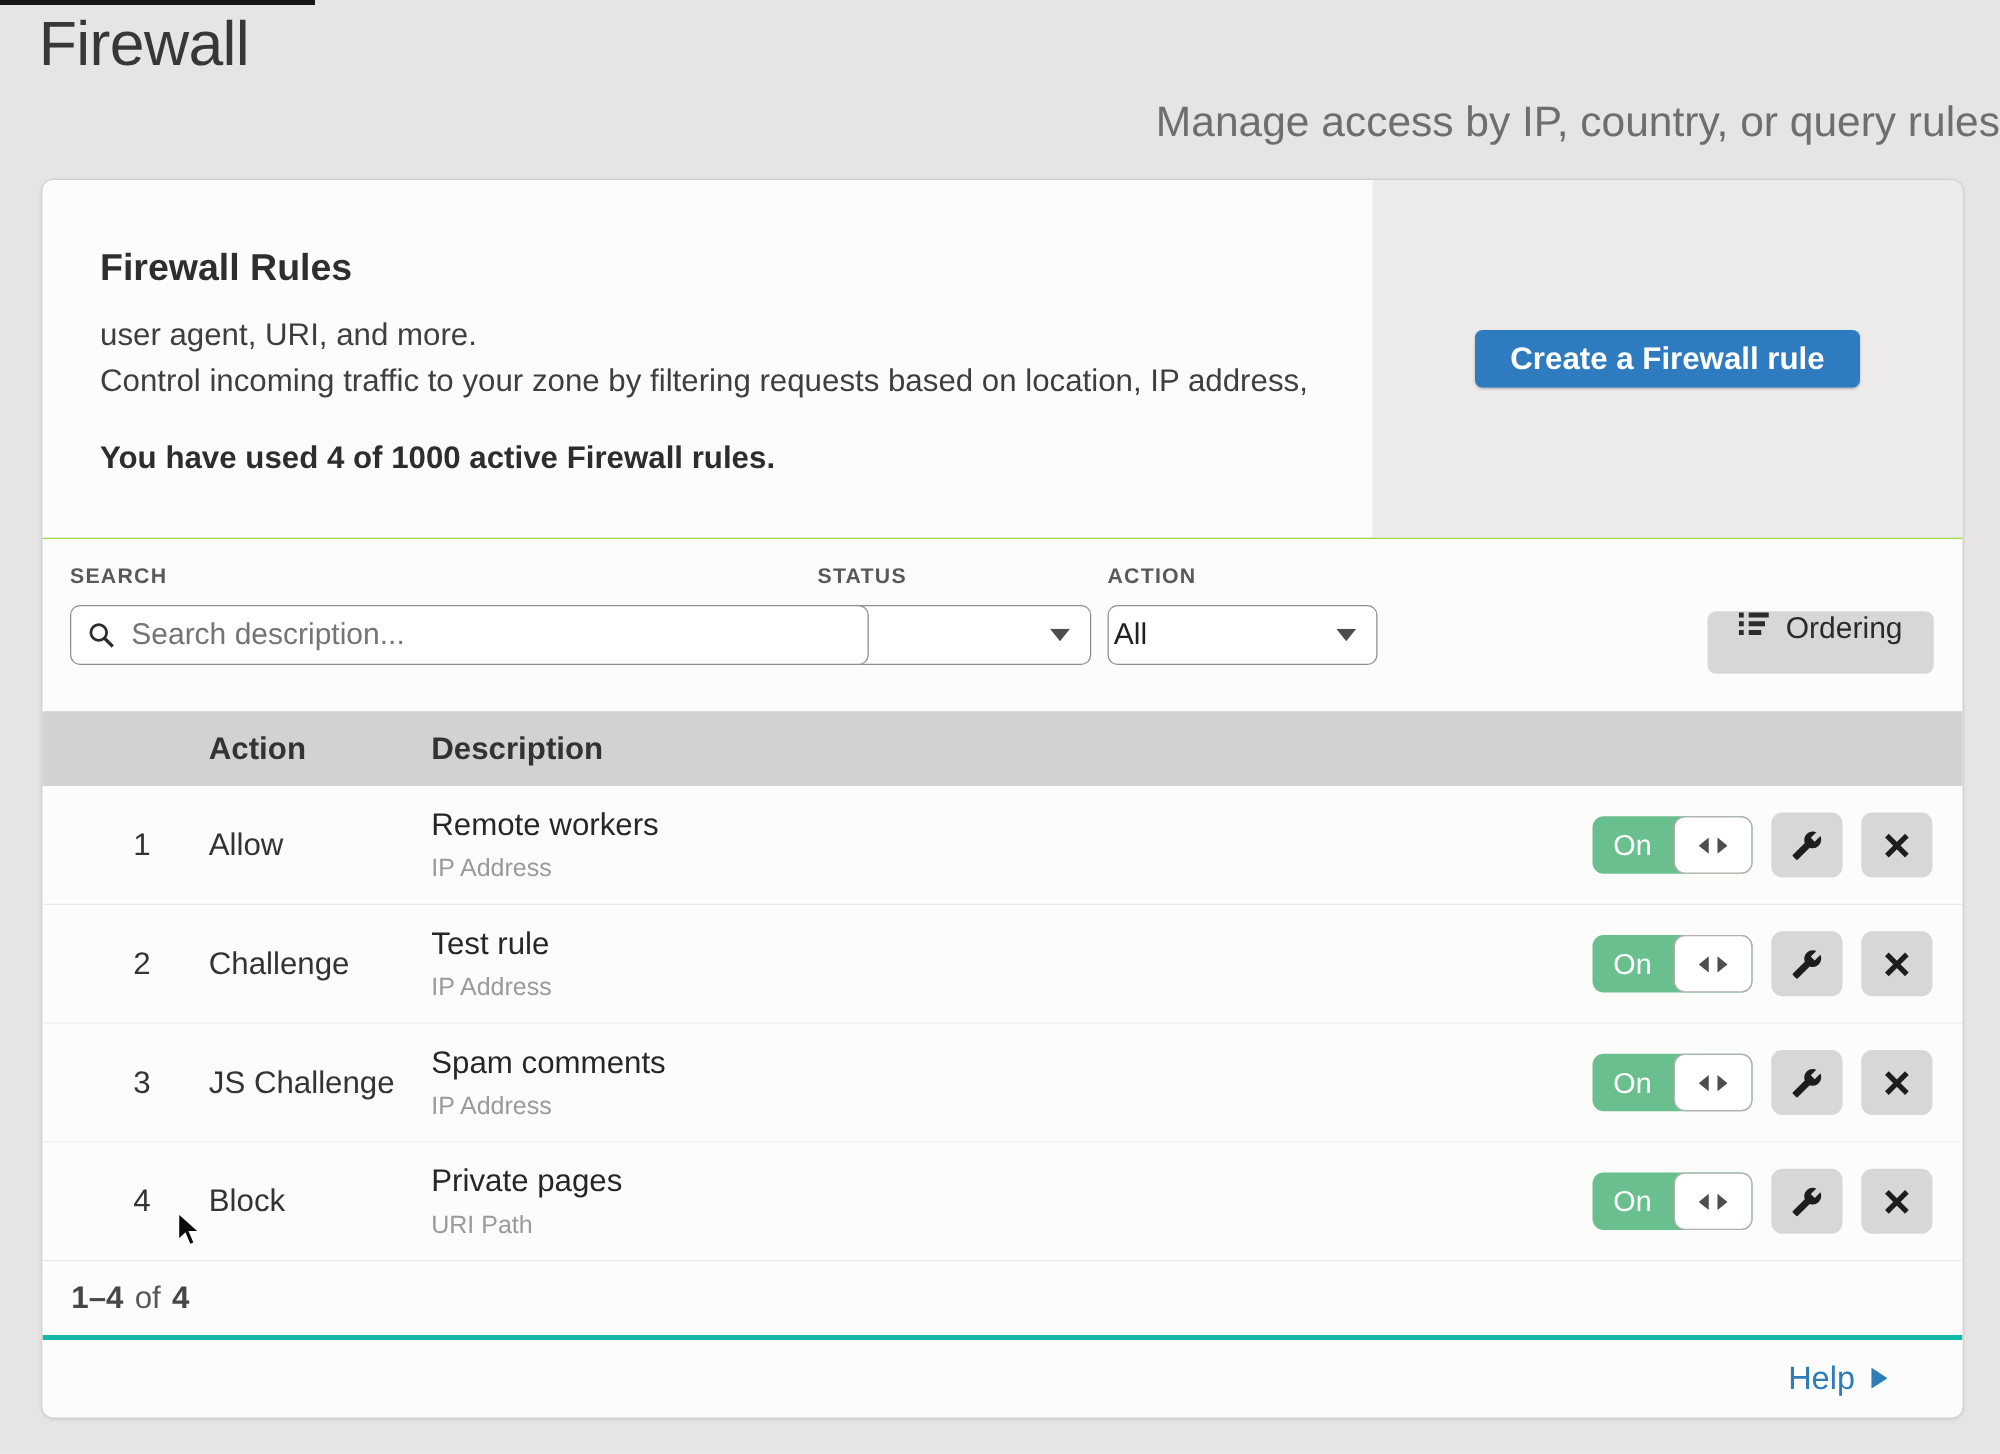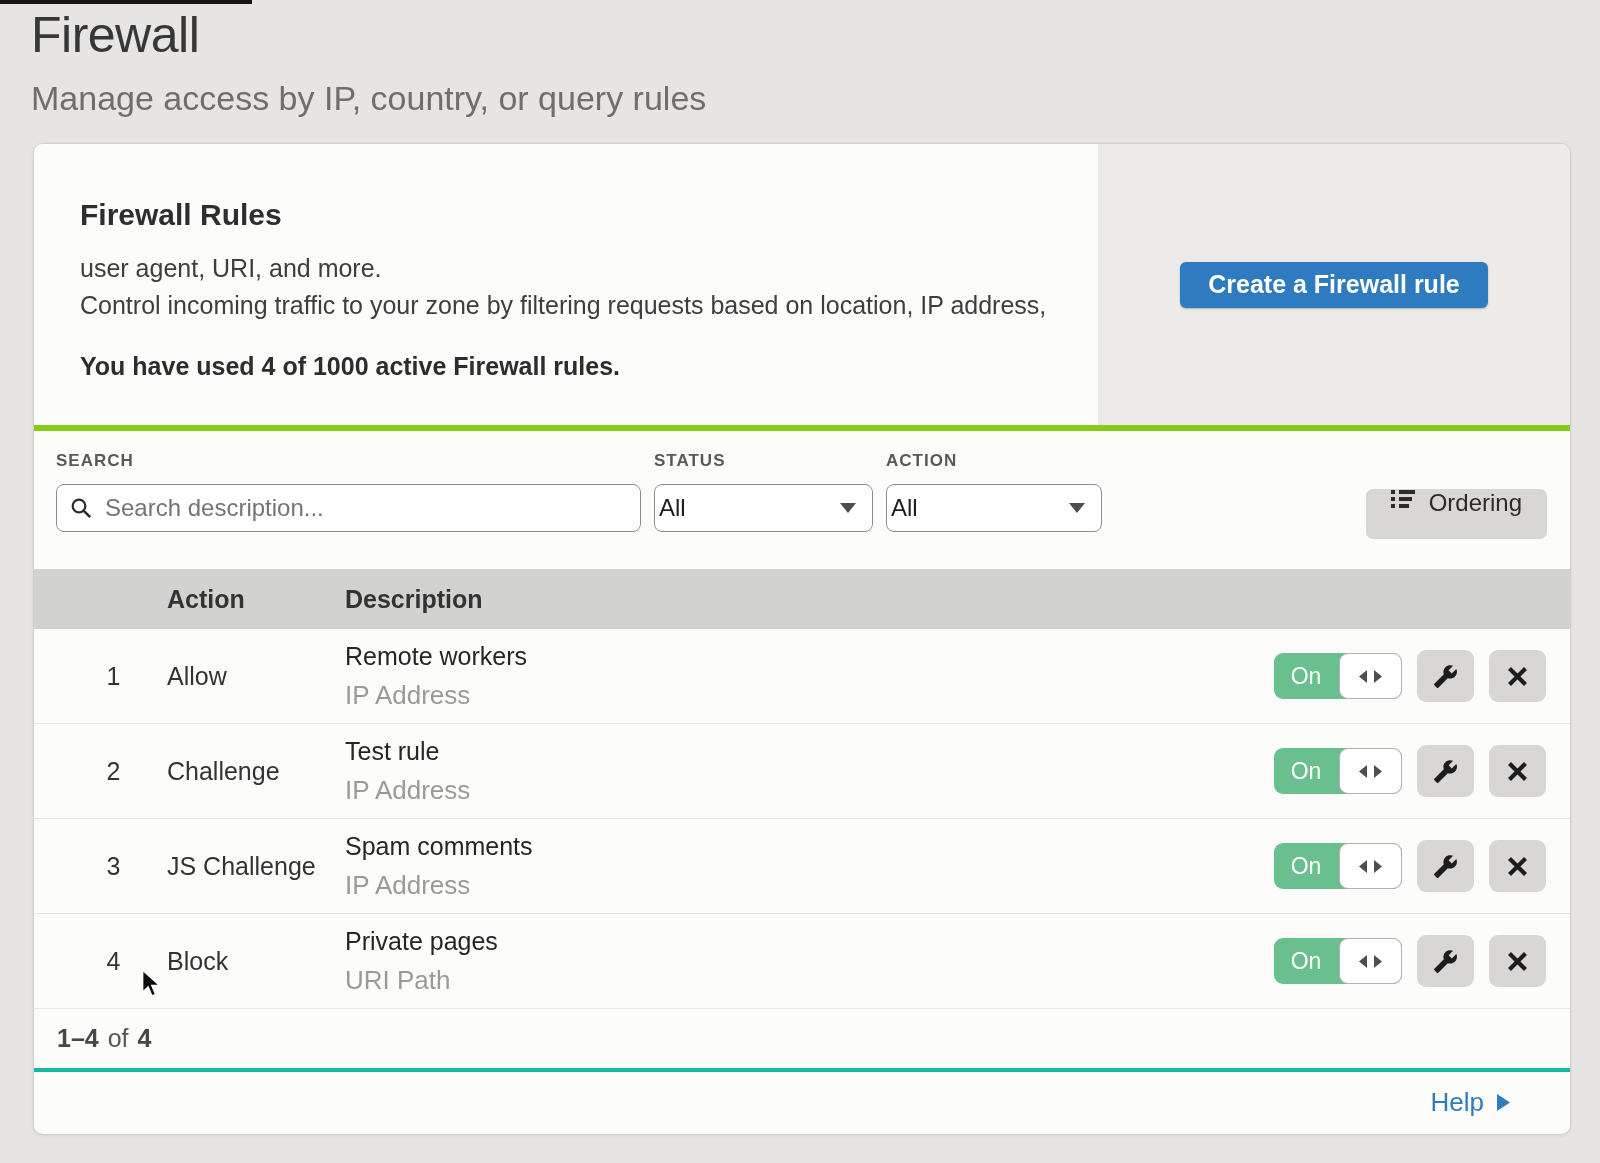--- a/index.html
+++ b/index.html
@@ -9,52 +9,52 @@
     background: #e6e5e3;
     font-family: "Liberation Sans", sans-serif;
     position: relative;
     overflow: hidden;
   }
   .edge-artifact { position: absolute; top: 0; left: 0; width: 252px; height: 4px; background: #161616; }
 
   
   .page-header { padding: 8px 0 0 31px; }
   .page-title { margin: 0; font-size: 50px; font-weight: 500; color: #373737; line-height: 1.1; letter-spacing: -0.5px; }
-  .page-subtitle { margin-top: 16px; font-size: 34px; font-weight: 400; color: #6f6e6c; }
+  .page-subtitle { margin-top: 16px; font-size: 34px; font-weight: 400; color: #6f6e6c; text-align: right; }
 
   
   .card {
     position: absolute; left: 33px; top: 143px;
     width: 1538px; height: 992px;
     background: #fcfcfb;
     border: 1px solid #d1d0ce;
     border-radius: 10px;
     box-shadow: 0 1px 3px rgba(0,0,0,0.08);
     overflow: hidden;
   }
 
   
-  .top-section { display: flex; height: 287px; border-bottom: 6px solid #84cc16; }
+  .top-section { display: flex; height: 287px; border-bottom: 1px solid #84cc16; }
   .top-left { width: 1064px; padding: 54px 50px 0 46px; background: #fcfcfb; }
   .section-heading { margin: 0 0 18px 0; font-size: 30px; font-weight: 700; color: #2e2e2e; }
   .desc-line { font-size: 25px; color: #3e3e3e; line-height: 37px; }
   .usage-line { margin-top: 28px; font-size: 25px; font-weight: 700; color: #2d2d2d; }
   .top-right { flex: 1; background: #edebe9; display: flex; align-items: center; justify-content: center; }
   .create-btn {
     background: #2f7bbf; color: #ffffff; border: none; border-radius: 6px;
     height: 46px; padding: 0 28px; font-size: 25px; font-weight: 700;
     font-family: inherit; cursor: pointer; box-shadow: 0 1px 2px rgba(0,0,0,0.25);
   }
 
   
   .filters { position: relative; height: 138px; padding: 20px 0 0 22px; display: flex; gap: 13px; }
   .field-label { display: block; font-size: 17px; font-weight: 700; letter-spacing: 1px; color: #595958; margin-bottom: 13px; }
   .searchbox { position: relative; width: 585px; }
   .searchbox input {
-    width: 585px; height: 48px; border: 1px solid #8e8e8c; border-radius: 8px;
+    width: 639px; height: 48px; border: 1px solid #8e8e8c; border-radius: 8px;
     background: #ffffff; font-size: 24px; color: #a21caf; padding: 0 14px 0 48px;
     font-family: inherit; outline: none;
   }
   .searchbox input::placeholder { color: #757473; }
   .search-icon { position: absolute; left: 14px; top: 13px; }
   .select {
     height: 48px; border: 1px solid #8e8e8c; border-radius: 8px; background: #ffffff;
     display: flex; align-items: center; justify-content: space-between;
     padding: 0 16px 0 4px; cursor: pointer;
   }
@@ -69,21 +69,21 @@
   }
 
   
   .thead { height: 60px; background: #d2d2d0; display: flex; align-items: center; font-size: 25px; font-weight: 700; color: #333; }
   .col-num { width: 133px; text-align: center; padding-left: 26px; }
   .col-action { width: 178px; }
   .col-desc { flex: 1; }
   .col-controls { display: flex; align-items: center; gap: 15px; padding-right: 24px; }
   .rule-row { display: flex; align-items: center; height: 95px; border-bottom: 1px solid #e8e7e5; background: #fcfcfb; font-size: 25px; color: #333; }
   .desc-title { font-size: 25px; color: #262626; margin-bottom: 9px; }
-  .desc-sub { font-size: 26px; color: #9b9a98; }
+  .desc-sub { font-size: 20px; color: #9b9a98; }
 
   .toggle { position: relative; width: 128px; height: 46px; background: #6abf8e; border-radius: 9px; cursor: pointer; }
   .toggle-on-label { position: absolute; left: 0; top: 0; width: 64px; height: 46px; display: flex; align-items: center; justify-content: center; color: #fff; font-size: 23px; }
   .toggle-knob {
     position: absolute; right: 0; top: 0; width: 63px; height: 46px;
     background: #ffffff; border: 1px solid #b2b1af; border-radius: 9px;
     display: flex; align-items: center; justify-content: center;
   }
   .icon-btn {
     width: 57px; height: 52px; background: #d8d7d5; border: none; border-radius: 9px;

